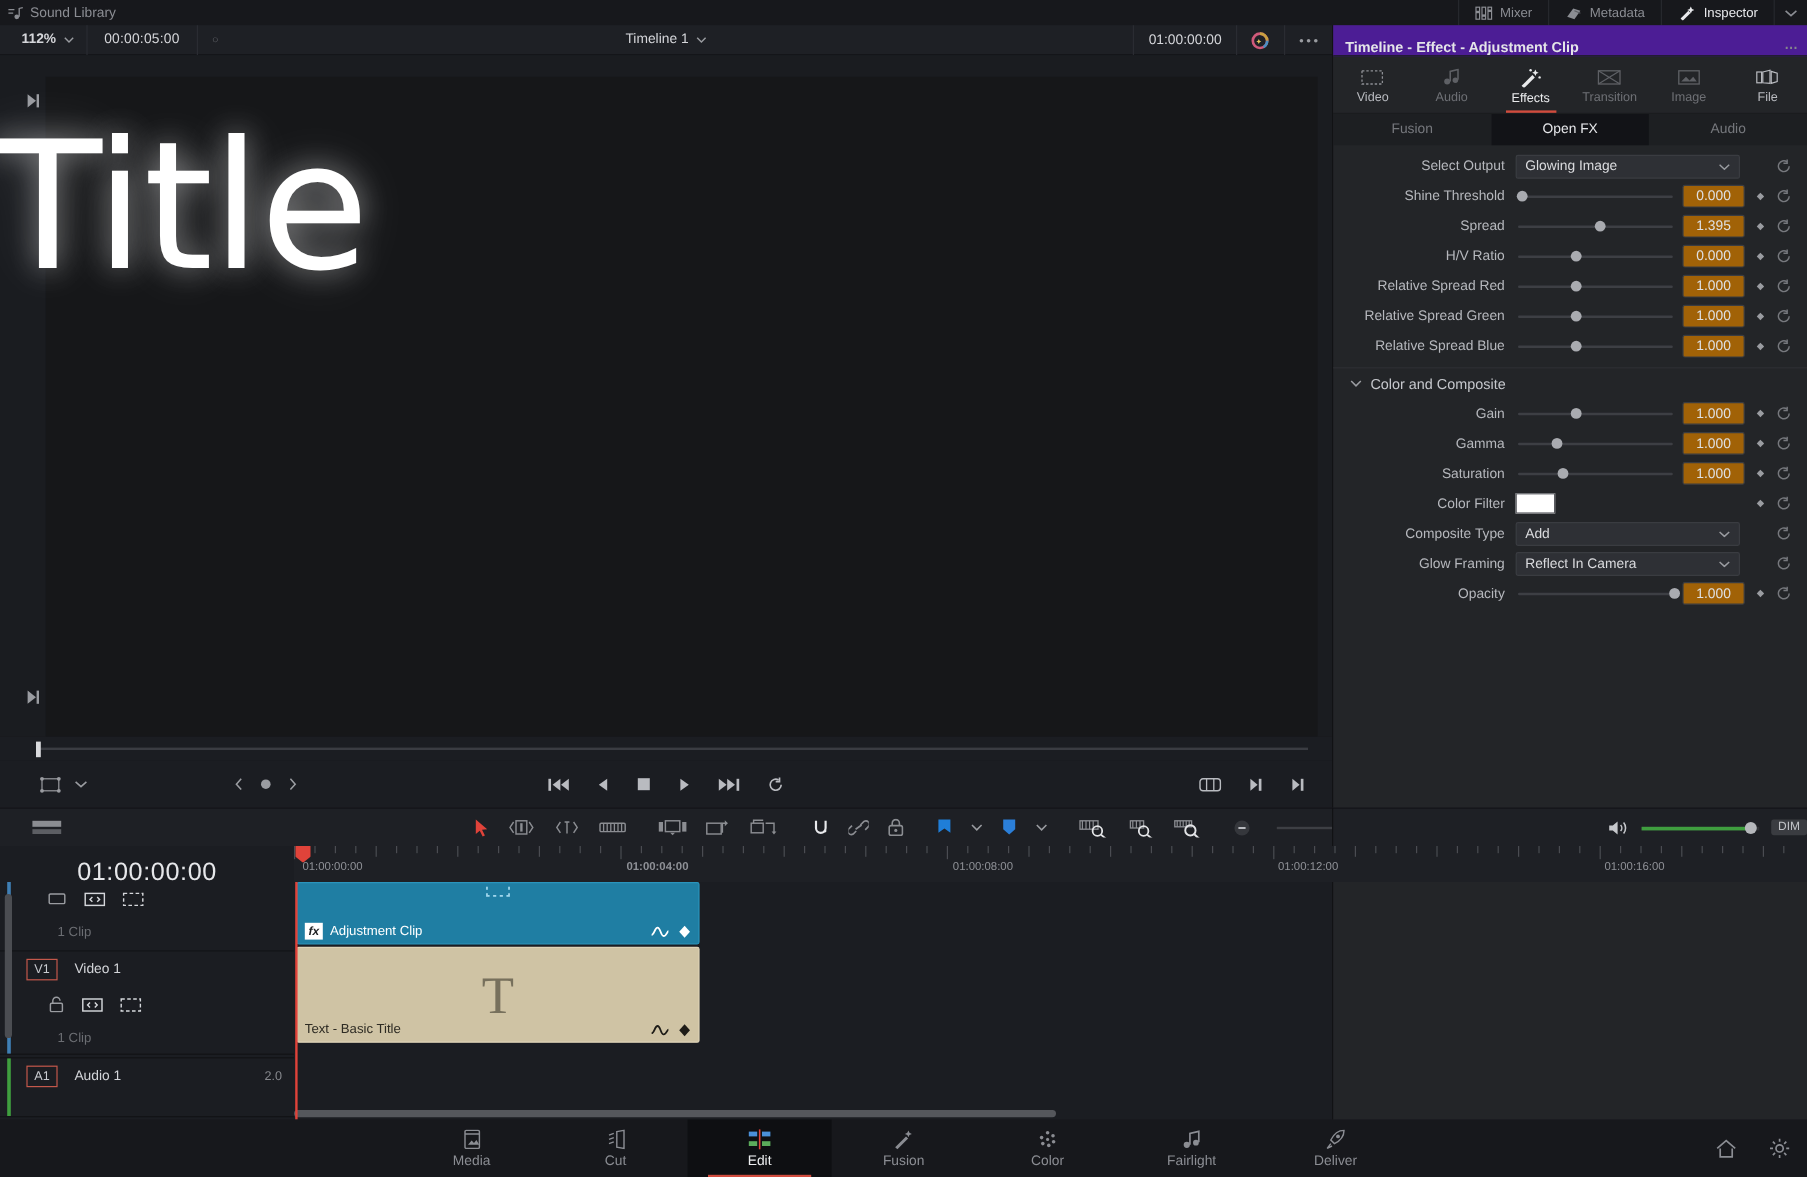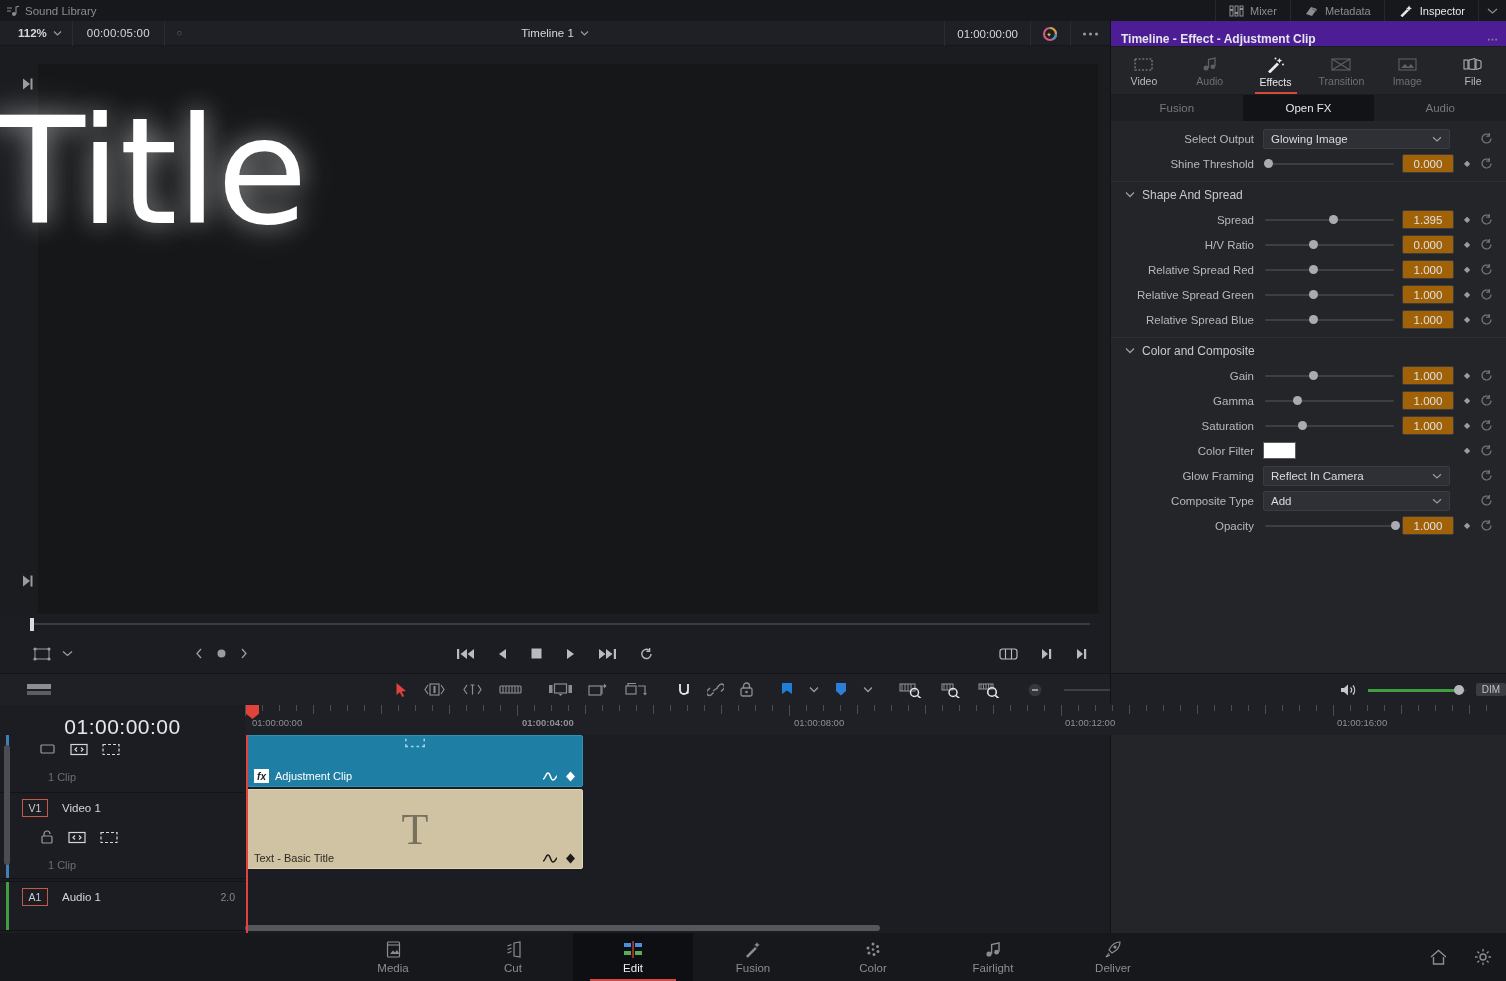--- a/index.html
+++ b/index.html
@@ -644,28 +644,20 @@
         <div class="numbox">0.000</div>
         <div class="kf-diamond">◆</div>
         <div class="reset-ico">
           <svg width="14" height="13" viewBox="0 0 14 13">
               <path d="M11 6.5a4.5 4.5 0 11-1.8-3.6" fill="none" stroke="#76787d" stroke-width="1.2"></path>
               <path d="M9.3 1v3.1H6.2" fill="none" stroke="#76787d" stroke-width="1.2"></path>
             </svg>
         </div>
       </div>
 
-      <div class="section-hdr">
-        <span class="chev">
-          <svg width="10" height="7" viewBox="0 0 10 7">
-              <path d="M1 1.5L5 5.5 9 1.5" stroke="#9a9ca1" stroke-width="1.3" fill="none"></path>
-            </svg>
-        </span>
-        <span>Shape And Spread</span>
-      </div>
 
       <div class="prow">
         <div class="plabel">Spread</div>
         <div class="slider">
           <div class="slider-track"></div>
           <div class="slider-knob" style="left:49%;"></div>
         </div>
         <div class="numbox">1.395</div>
         <div class="kf-diamond">◆</div>
         <div class="reset-ico">
@@ -805,42 +797,42 @@
         <div class="kf-diamond">◆</div>
         <div class="reset-ico">
           <svg width="14" height="13" viewBox="0 0 14 13">
               <path d="M11 6.5a4.5 4.5 0 11-1.8-3.6" fill="none" stroke="#76787d" stroke-width="1.2"></path>
               <path d="M9.3 1v3.1H6.2" fill="none" stroke="#76787d" stroke-width="1.2"></path>
             </svg>
         </div>
       </div>
 
       <div class="prow">
-        <div class="plabel">Glow Framing</div>
+        <div class="plabel">Composite Type</div>
         <div class="dropdown">
-          <span>Reflect In Camera</span>
+          <span>Add</span>
           <span class="dd-caret">
             <svg width="10" height="6" viewBox="0 0 10 6">
                 <path d="M1 1.3L5 5 9 1.3" stroke="#9a9ca1" stroke-width="1.2" fill="none"></path>
               </svg>
           </span>
         </div>
         <div class="kf-diamond"></div>
         <div class="reset-ico">
           <svg width="14" height="13" viewBox="0 0 14 13">
               <path d="M11 6.5a4.5 4.5 0 11-1.8-3.6" fill="none" stroke="#76787d" stroke-width="1.2"></path>
               <path d="M9.3 1v3.1H6.2" fill="none" stroke="#76787d" stroke-width="1.2"></path>
             </svg>
         </div>
       </div>
 
       <div class="prow">
-        <div class="plabel">Composite Type</div>
+        <div class="plabel">Glow Framing</div>
         <div class="dropdown">
-          <span>Add</span>
+          <span>Reflect In Camera</span>
           <span class="dd-caret">
             <svg width="10" height="6" viewBox="0 0 10 6">
                 <path d="M1 1.3L5 5 9 1.3" stroke="#9a9ca1" stroke-width="1.2" fill="none"></path>
               </svg>
           </span>
         </div>
         <div class="kf-diamond"></div>
         <div class="reset-ico">
           <svg width="14" height="13" viewBox="0 0 14 13">
               <path d="M11 6.5a4.5 4.5 0 11-1.8-3.6" fill="none" stroke="#76787d" stroke-width="1.2"></path>

